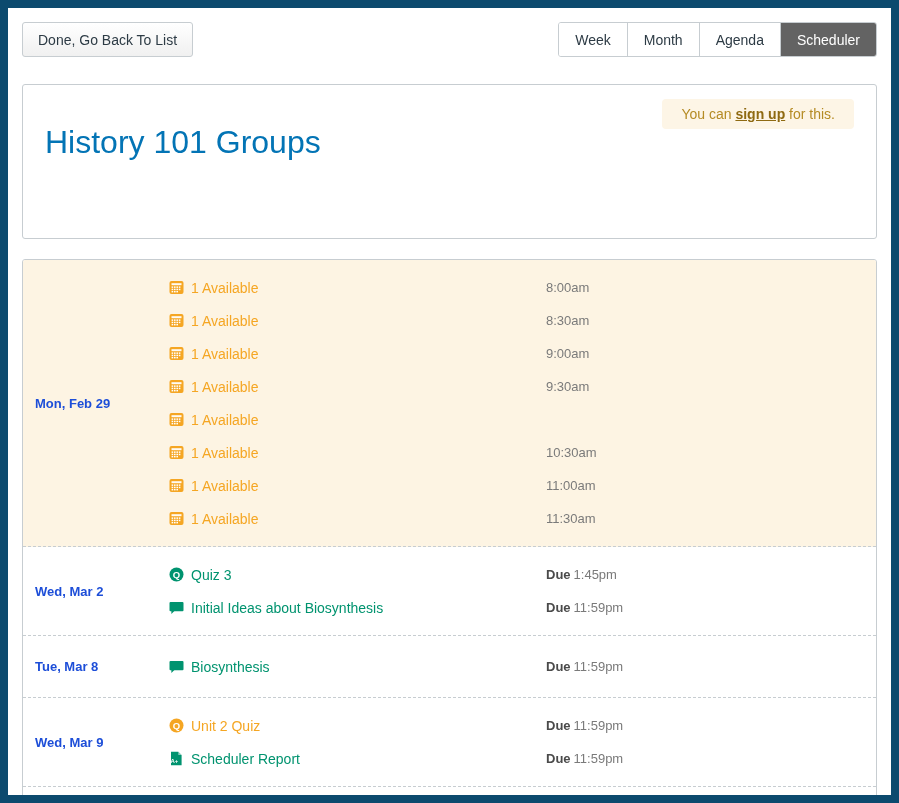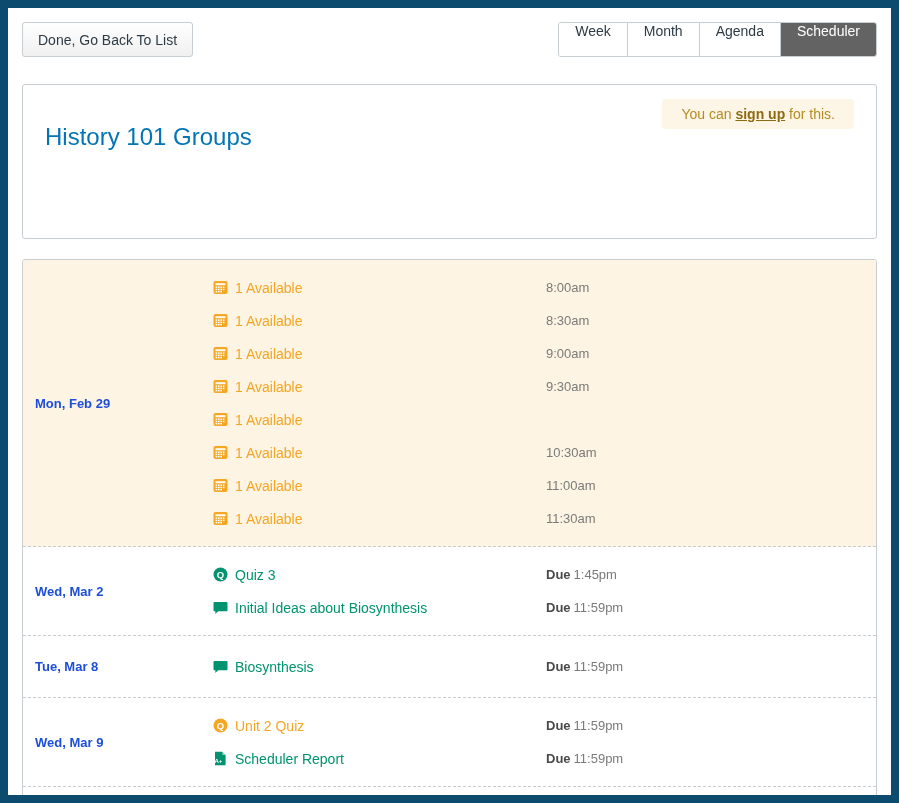--- a/index.html
+++ b/index.html
@@ -51,20 +51,21 @@
   }
   .tabs {
     display: flex;
     border: 1px solid #c7cdd1;
     border-radius: 3px;
     overflow: hidden;
     height: 35px;
   }
   .tab {
     display: inline-flex;
+    align-items: center;
     justify-content: center;
     padding: 0 16px;
     font-size: 14px;
     color: #2d3b45;
     background: #ffffff;
     border-right: 1px solid #c7cdd1;
     cursor: pointer;
     white-space: nowrap;
   }
   .tab:last-child { border-right: none; }
@@ -77,21 +78,21 @@
   .card {
     margin-top: 16px;
     border: 1px solid #c7cdd1;
     border-radius: 3px;
     background: #ffffff;
     padding: 20px 22px 34px 22px;
     position: relative;
     min-height: 155px;
   }
   .card-title {
-    font-size: 24px;
+    font-size: 32px;
     font-weight: normal;
     color: #0374b5;
     margin: 18px 0 0 0;
     line-height: 1.2;
   }
   .card-sub {
     margin-top: 26px;
     font-size: 14px;
     color: #666666;
   }
@@ -136,21 +137,20 @@
     flex: 0 0 146px;
     padding-left: 12px;
     font-size: 13px;
     font-weight: bold;
     color: #1d4ed8;
     white-space: nowrap;
   }
   .day-events {
     flex: 1 1 auto;
     padding: 11px 0;
-    margin-left: 44px;
   }
   .event {
     display: flex;
     align-items: center;
     height: 33px;
   }
   .event-title {
     flex: 1 1 auto;
     display: flex;
     align-items: center;

